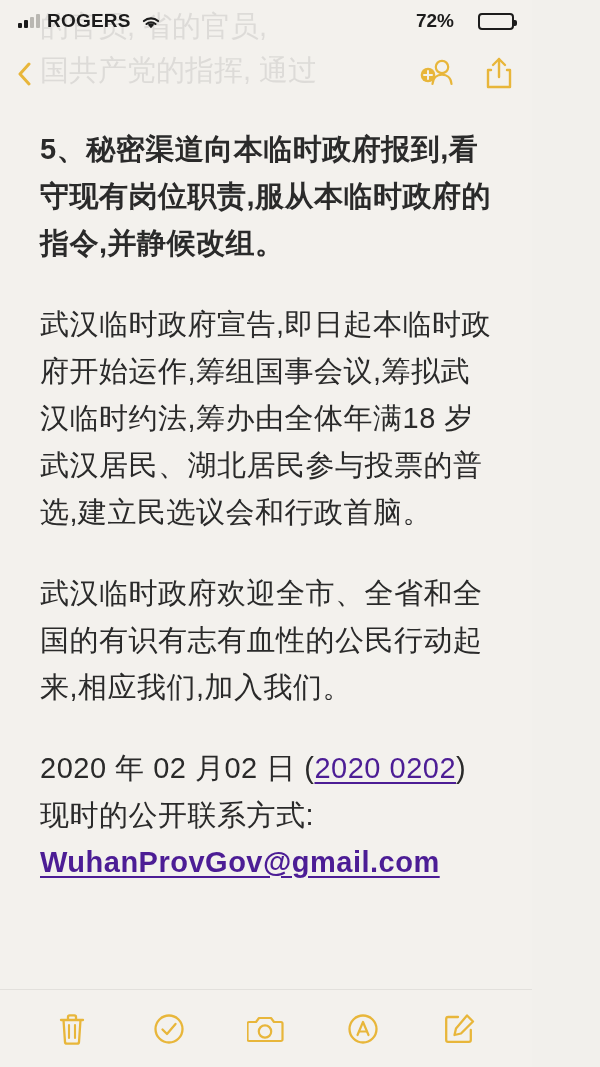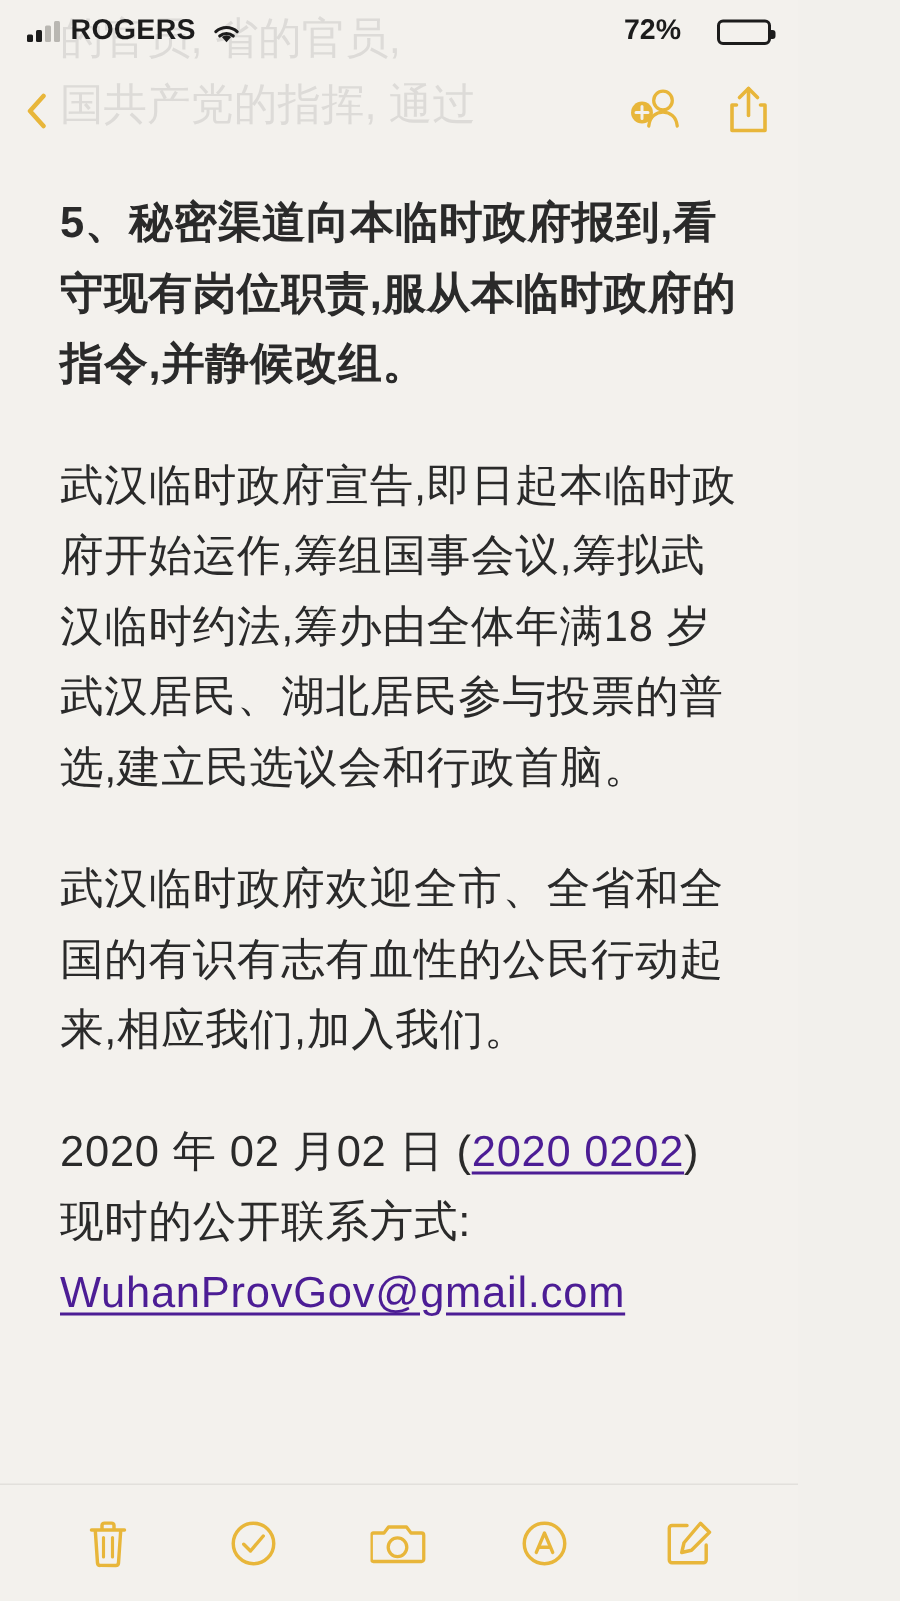--- a/index.html
+++ b/index.html
@@ -78,21 +78,21 @@
   }
   .para {
     font-size:29px;
     line-height:47px;
     color:#2a2a2a;
     letter-spacing:.5px;
     margin-bottom:34px;
     word-break:break-word;
   }
   .para.bold-lead { font-weight:bold; }
-  .para:last-child { margin-bottom:0; }
+  .para:last-child { margin-bottom:0;font-weight:bold; }
   .link {
     color:#4c1d95;
     text-decoration:underline;
     text-underline-offset:4px;
   }
   .contact-line { margin-bottom:0; }
   .email-line { margin-top:0; }
 
   
   .toolbar {

